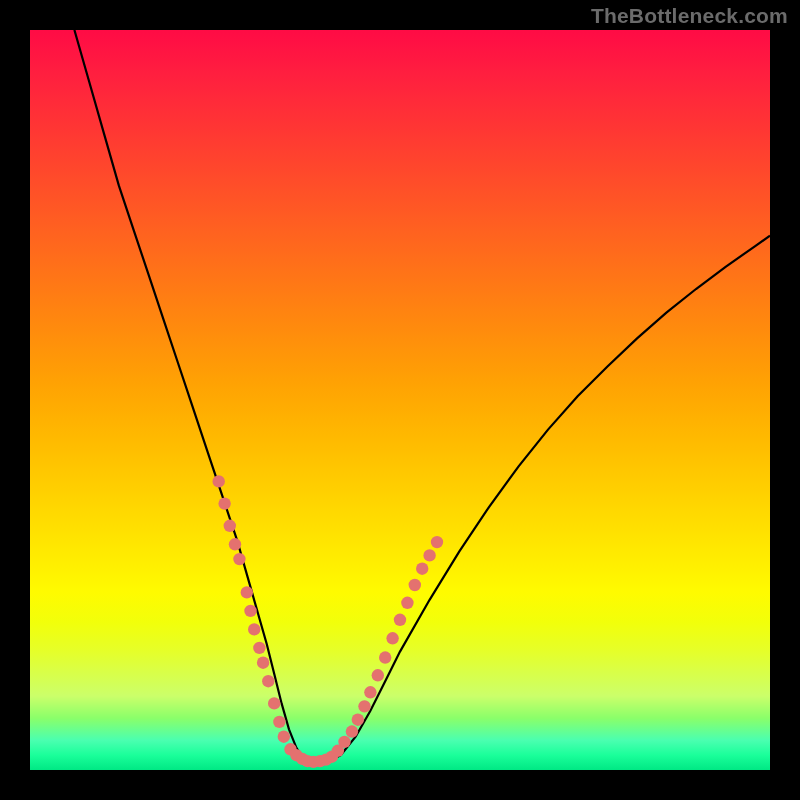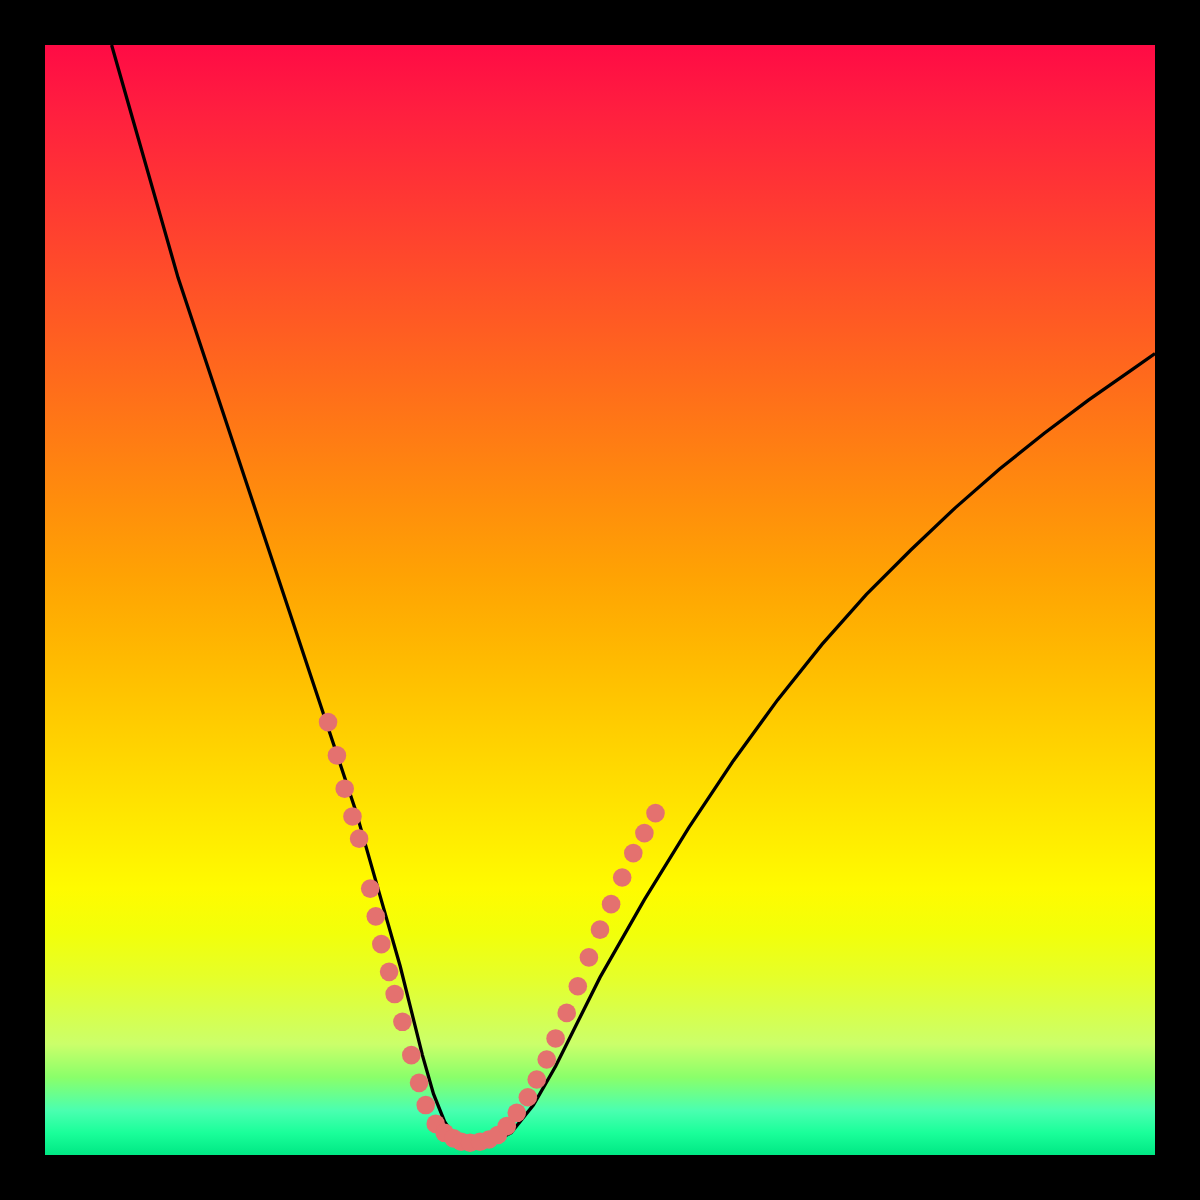--- a/index.html
+++ b/index.html
@@ -94,13 +94,14 @@
           <circle cx="362.60" cy="608.28" r="6.2" fill="#e4716f"></circle>
           <circle cx="370.00" cy="589.78" r="6.2" fill="#e4716f"></circle>
           <circle cx="377.40" cy="572.76" r="6.2" fill="#e4716f"></circle>
           <circle cx="384.80" cy="555.00" r="6.2" fill="#e4716f"></circle>
           <circle cx="392.20" cy="538.72" r="6.2" fill="#e4716f"></circle>
           <circle cx="399.60" cy="525.40" r="6.2" fill="#e4716f"></circle>
           <circle cx="407.00" cy="512.08" r="6.2" fill="#e4716f"></circle>
         </g>
     </svg>
   </div>
+  <div class="watermark">TheBottleneck.com</div>
 </div>
 
 </body></html>

